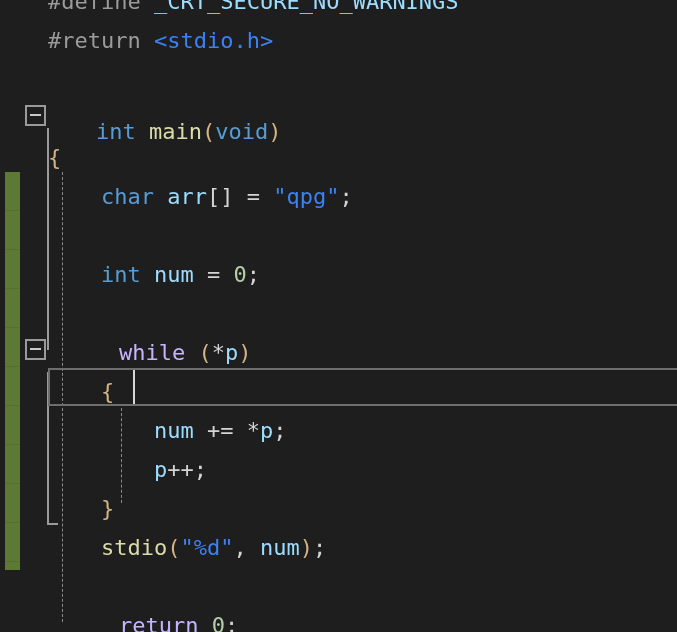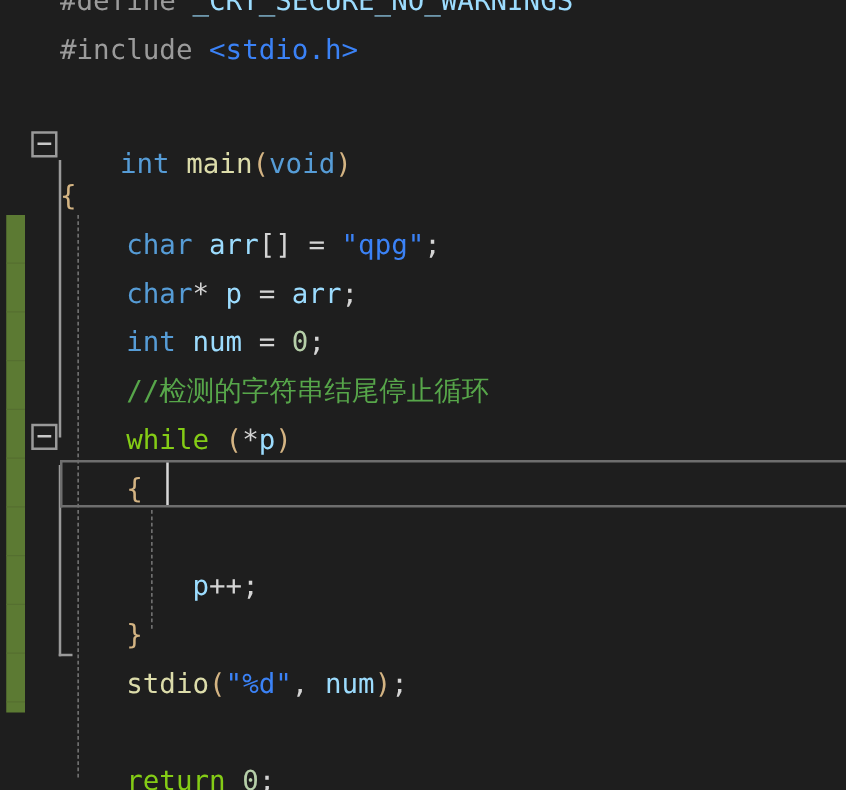--- a/index.html
+++ b/index.html
@@ -84,21 +84,21 @@
     height: 39px;
     line-height: 39px;
     font-size: 22px;
     white-space: pre;
     letter-spacing: 0px;
   }
   .line .txt { padding-left: 48px; display: inline-block; }
 
   
   .kw        { color: #569cd6; }   
-  .ctrl      { color: #84cc16; }   
+  .ctrl      { color: #c4b5fd; margin-left: 18px; }   
   .fn        { color: #dcdcaa; }   
   .var       { color: #9cdcfe; }   
   .str       { color: #3b82f6; }   
   .num       { color: #b5cea8; }   
   .com       { color: #57a64a; }   
   .pp        { color: #9b9b9b; }   
   .punct     { color: #d4d4d4; }
   .brace     { color: #d4b483; }
   .op        { color: #d4d4d4; }
 
@@ -150,40 +150,39 @@
   <div class="indent-guide" style="left:62px; top:172px; height:450px;"></div>
   <div class="indent-guide" style="left:121px; top:408px; height:95px;"></div>
 
   <div id="current-line"></div>
   <div id="caret"></div>
 
   <div id="code">
 
     <div class="line" style="top:-18px;"><span class="txt"><span class="pp">#define</span><span class="var"> _CRT_SECURE_NO_WARNINGS</span></span></div>
 
-    <div class="line" style="top:21px;"><span class="txt"><span class="pp">#include</span><span class="str"> &lt;stdio.h&gt;</span></span></div>
+    <div class="line" style="top:21px;"><span class="txt"><span class="pp">#return</span><span class="str"> &lt;stdio.h&gt;</span></span></div>
 
     <div class="line" style="top:60px;"><span class="txt"></span></div>
 
     <div class="line" style="top:112px;padding-left:48px;"><span class="txt"><span class="kw">int</span><span class="punct"> </span><span class="fn">main</span><span class="brace">(</span><span class="kw">void</span><span class="brace">)</span></span></div>
 
     <div class="line" style="top:138px;"><span class="txt"><span class="brace">{</span></span></div>
 
     <div class="line" style="top:177px;"><span class="txt">    <span class="kw">char</span><span class="punct"> </span><span class="var">arr</span><span class="punct">[]</span><span class="op"> = </span><span class="str">"qpg"</span><span class="punct">;</span></span></div>
 
-    <div class="line" style="top:216px;"><span class="txt">    <span class="kw">char</span><span class="op">*</span><span class="punct"> </span><span class="var">p</span><span class="op"> = </span><span class="var">arr</span><span class="punct">;</span></span></div>
 
     <div class="line" style="top:255px;"><span class="txt">    <span class="kw">int</span><span class="punct"> </span><span class="var">num</span><span class="op"> = </span><span class="num">0</span><span class="punct">;</span></span></div>
 
-    <div class="line" style="top:294px;"><span class="txt">    <span class="com">//检测的字符串结尾停止循环</span></span></div>
 
     <div class="line" style="top:333px;"><span class="txt">    <span class="ctrl">while</span><span class="punct"> </span><span class="brace">(</span><span class="op">*</span><span class="var">p</span><span class="brace">)</span></span></div>
 
     <div class="line" style="top:372px;"><span class="txt">    <span class="brace">{</span></span></div>
 
+    <div class="line" style="top:411px;"><span class="txt">        <span class="var">num</span><span class="punct"> </span><span class="op">+=</span><span class="punct"> </span><span class="op">*</span><span class="var">p</span><span class="punct">;</span></span></div>
 
     <div class="line" style="top:450px;"><span class="txt">        <span class="var">p</span><span class="op">++</span><span class="punct">;</span></span></div>
 
     <div class="line" style="top:489px;"><span class="txt">    <span class="brace">}</span></span></div>
 
     <div class="line" style="top:528px;"><span class="txt">    <span class="fn">stdio</span><span class="brace">(</span><span class="str">"%d"</span><span class="punct">, </span><span class="var">num</span><span class="brace">)</span><span class="punct">;</span></span></div>
 
     <div class="line" style="top:567px;"><span class="txt"></span></div>
 
     <div class="line" style="top:606px;"><span class="txt">    <span class="ctrl">return</span><span class="punct"> </span><span class="num">0</span><span class="punct">;</span></span></div>

